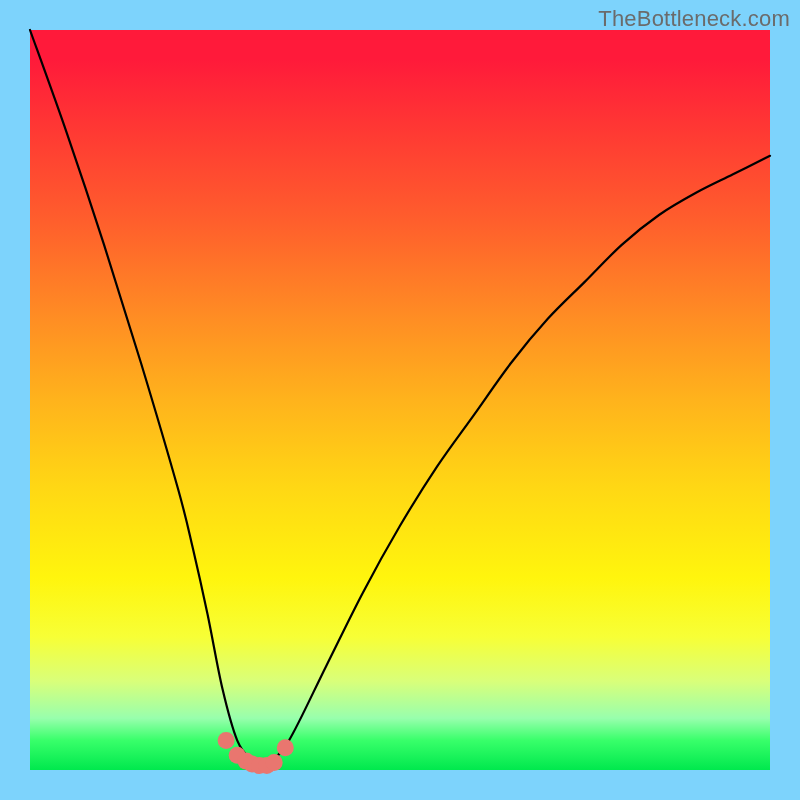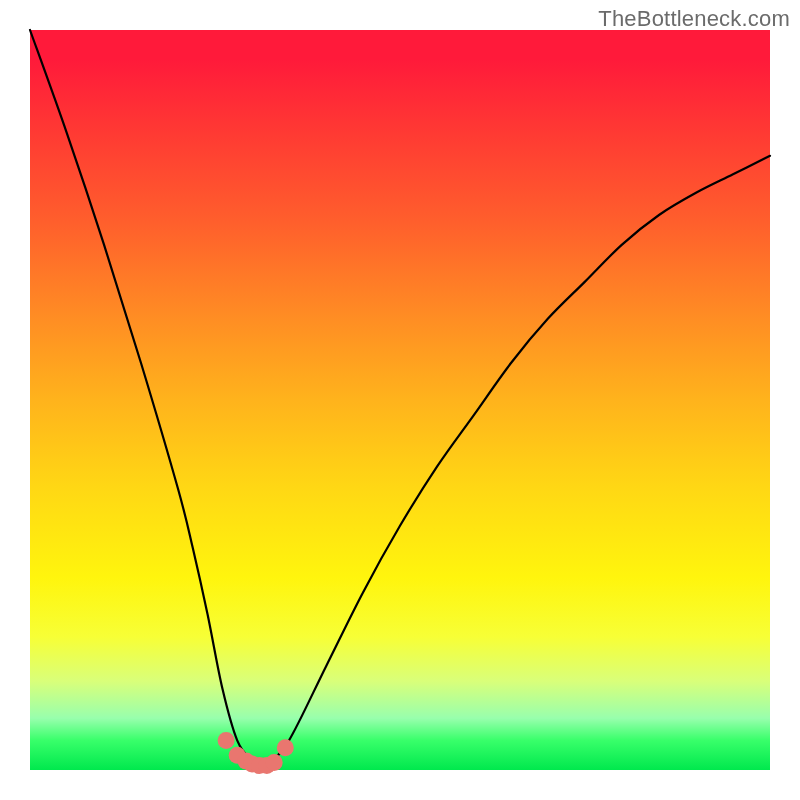--- a/index.html
+++ b/index.html
@@ -8,21 +8,21 @@
     width: 800px;
     height: 800px;
     background: #000;
     font-family: Arial, Helvetica, sans-serif;
     overflow: hidden;
   }
   .frame {
     position: relative;
     width: 800px;
     height: 800px;
-    background: #ffffff;
+    background: #7dd3fc;
   }
   .plot-area {
     position: absolute;
     left: 30px;
     top: 30px;
     width: 740px;
     height: 740px;
     background: linear-gradient(to bottom,
       #ff1a3a 0%,
       #ff1a3a 4%,

